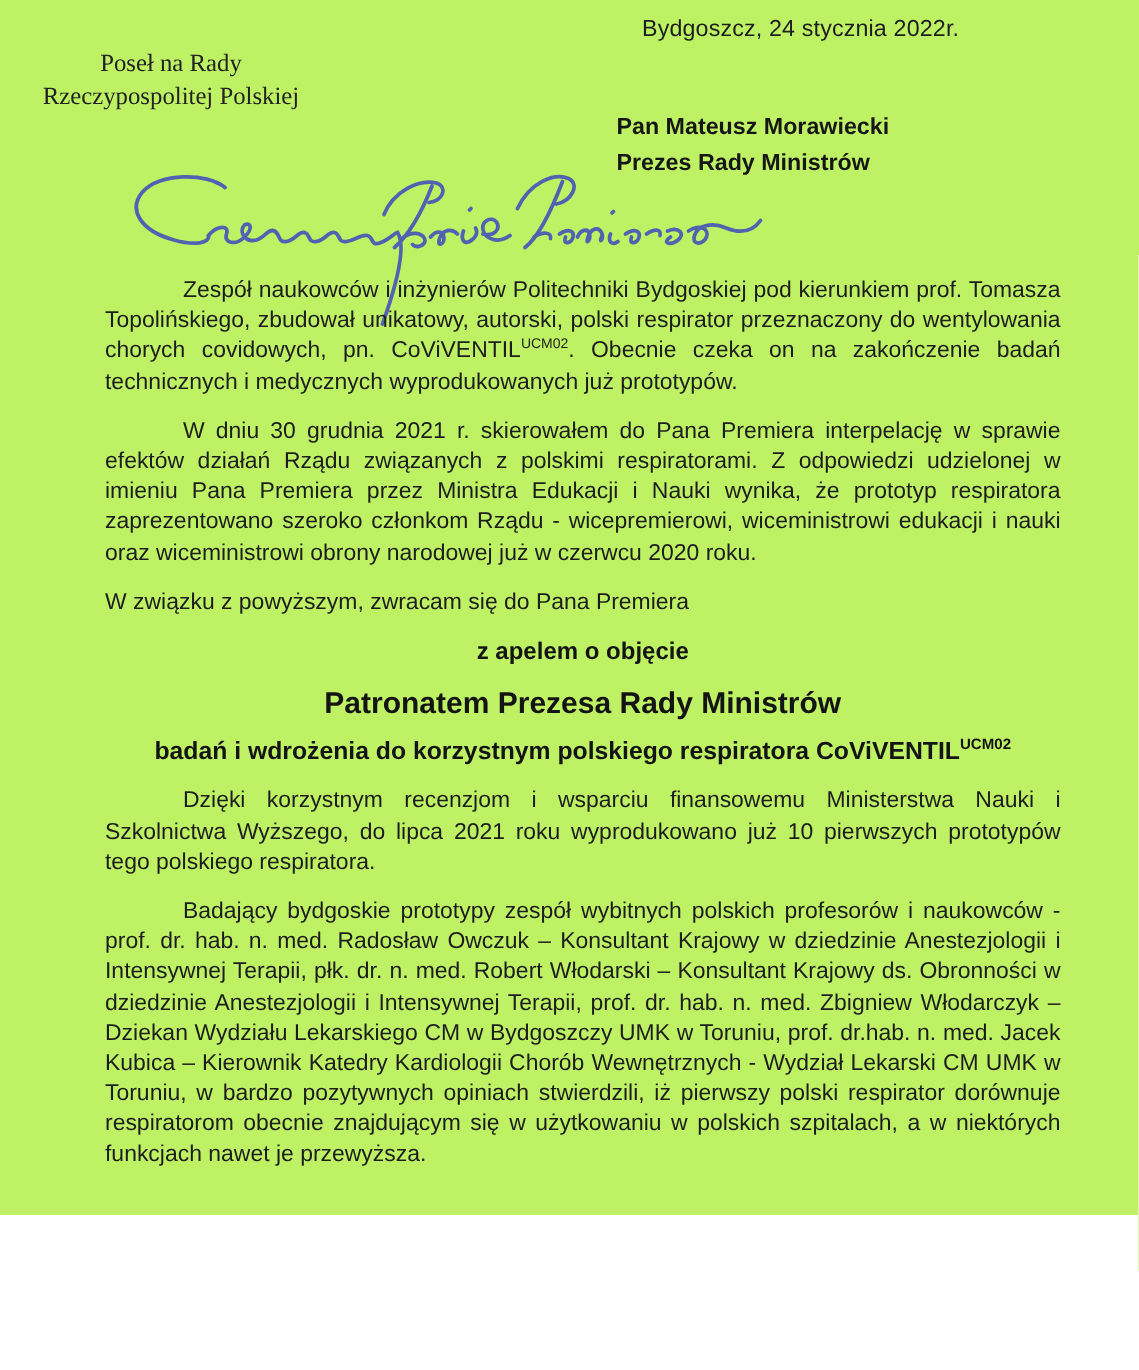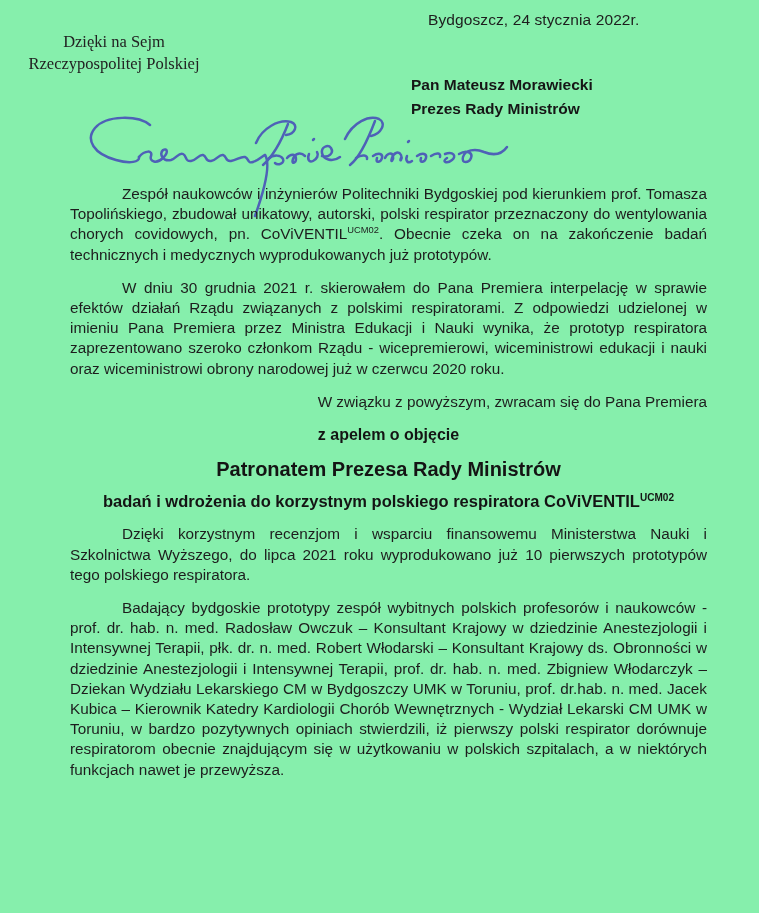--- a/index.html
+++ b/index.html
@@ -1,19 +1,19 @@
 <!DOCTYPE html>
 <html lang="pl"><head>
 <meta charset="utf-8">
 <style>
   html,body { margin:0; padding:0; background:#ffffff; }
   .page {
     position:relative;
-    width:759px; height:913px;
-    background:#86efac;
+    width:759px; height:810px;
+    background:#bef264;
     overflow:hidden;
     font-family:"Liberation Sans", sans-serif;
     color:#1d1d1d;
   }
   .date-line {
     position:absolute; top:11px; left:428px;
     font-size:15.5px; letter-spacing:.1px;
   }
   .letterhead {
     position:absolute; top:31px; left:14px; width:200px;
@@ -29,35 +29,35 @@
     position:absolute; top:112px; left:44px;
     width:516px; height:112px;
   }
   .salutation svg { display:block; }
   .letter-body {
     position:absolute; top:184px; left:70px; width:637px;
     font-size:15.3px; line-height:20.2px;
     text-align:justify; color:#1d1d1d;
   }
   .para { margin:0 0 13px 0; text-indent:52px; }
-  .transition-line { margin:1px 0 13px 0; text-align:right; text-indent:0; }
+  .transition-line { margin:1px 0 13px 0; text-align:left; text-indent:0; }
   .appeal-line-1 { margin:0 0 11px 0; text-align:center; font-weight:700; font-size:16px; color:#141414; }
   .appeal-line-2 { margin:0 0 9px 0; text-align:center; font-weight:700; font-size:20px; line-height:26px; color:#141414; }
   .appeal-line-3 { margin:0 0 13px 0; text-align:center; font-weight:700; font-size:16.5px; color:#141414; }
   sup.marker { font-size:61%; font-weight:inherit; vertical-align:super; line-height:0; }
 </style>
 </head>
 <body>
 
 <div class="page">
 
   <div class="date-line">Bydgoszcz, 24 stycznia 2022r.</div>
 
   <div class="letterhead">
-    <div>Dzięki na Sejm</div>
+    <div>Poseł na Rady</div>
     <div>Rzeczypospolitej Polskiej</div>
   </div>
 
   <div class="addressee">
     <div>Pan Mateusz Morawiecki</div>
     <div>Prezes Rady Ministrów</div>
   </div>
 
   <div class="salutation" role="img" aria-label="Szanowny Panie Premierze">
     <svg width="516" height="112" viewBox="0 0 516 112" fill="none">

